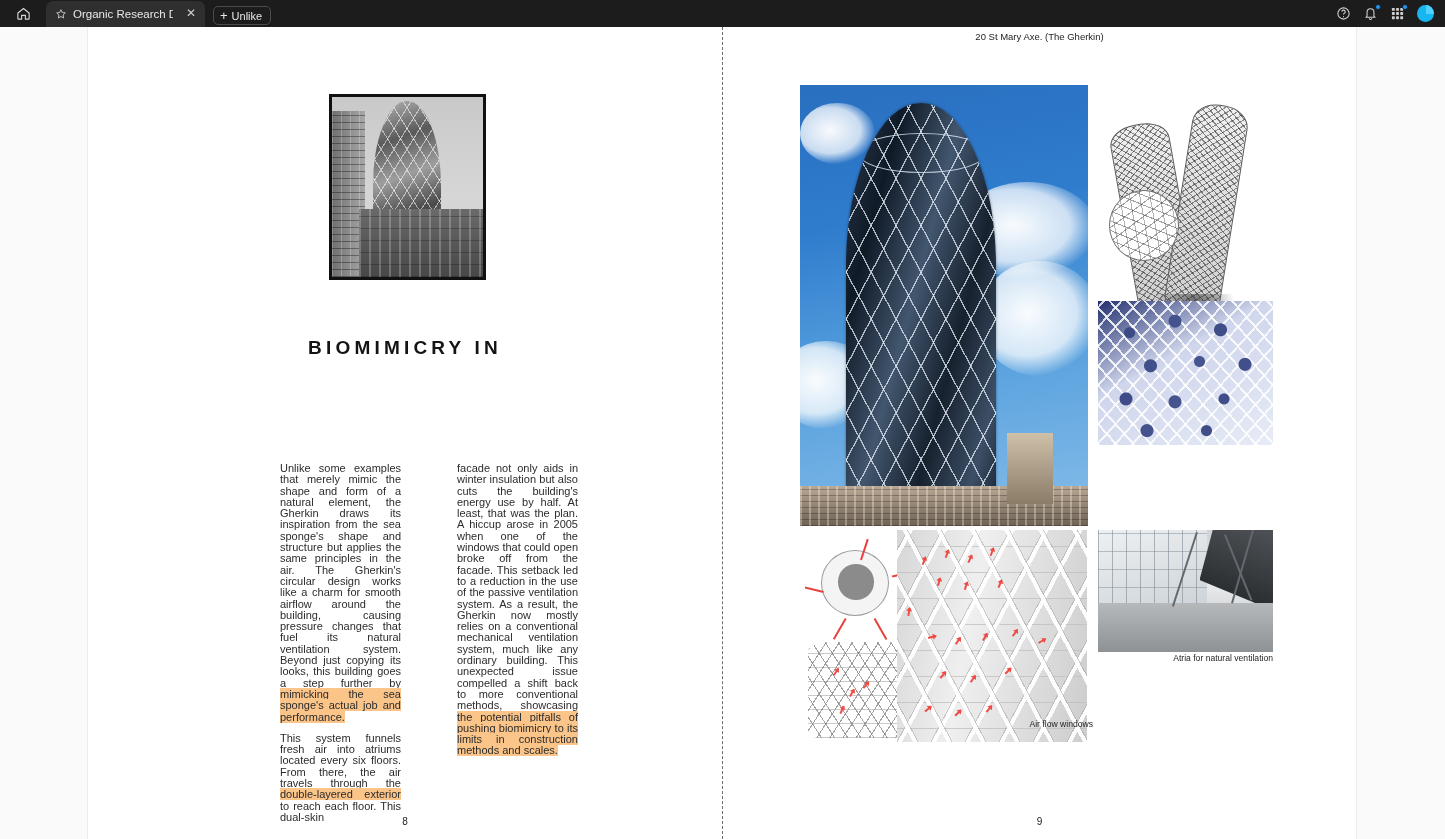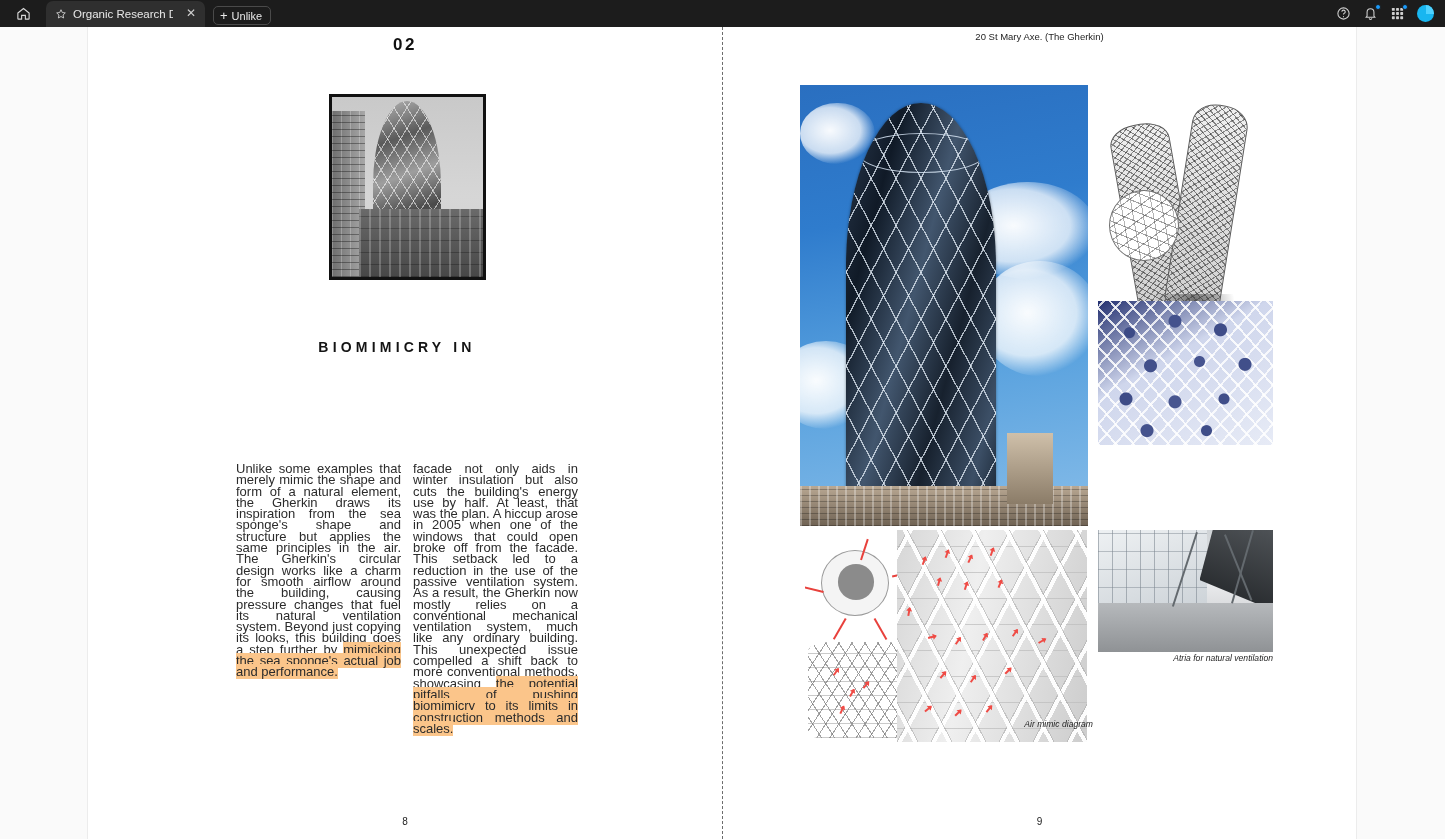--- a/index.html
+++ b/index.html
@@ -144,42 +144,43 @@
     background: linear-gradient(180deg,#6a6a6a,#474747);
   }
   .bw-street::before {
     content: ""; position: absolute; inset: 0;
     background:
       repeating-linear-gradient(90deg, rgba(255,255,255,.22) 0 2px, transparent 2px 10px),
       repeating-linear-gradient(0deg, rgba(0,0,0,.25) 0 1px, transparent 1px 12px);
   }
 
   .doc-title {
-    position: absolute; left: 52px; top: 304px; width: 514px;
+    position: absolute; left: 60px; top: 304px; width: 514px;
     text-align: center;
-    font-size: 14px; font-weight: 700;
+    font-size: 19px; font-weight: 700;
     letter-spacing: 4.2px; line-height: 33px;
     color: #141414;
   }
   .doc-subtitle {
     position: absolute; left: 60px; top: 396px; width: 514px;
     text-align: center; font-size: 10.5px; color: #1d1d1d;
     letter-spacing: .1px;
   }
 
   .body-columns {
     position: absolute; left: 148px; top: 436px;
     width: 342px;
     display: flex; gap: 12px;
   }
   .body-col { width: 165px; }
   .body-col p {
-    font-size: 13px; line-height: 11.3px;
+    font-size: 11px; line-height: 11.3px;
     color: #2b2b2b; text-align: justify;
     margin-bottom: 10px;
+    margin-left: 44px;
   }
   .hl { background: #fbc58a; }
 
   .page-number {
     position: absolute; bottom: 12px; left: 0; width: 100%;
     text-align: center; font-size: 10px; color: #222;
   }
 
   
   .running-head {
@@ -350,21 +351,21 @@
   .atria-floor {
     position: absolute; left: 0; bottom: 0; width: 100%; height: 40%;
     background: linear-gradient(180deg,#b6b9bc,#8f9295);
   }
   .atria-beam {
     position: absolute; background: #63696e; transform-origin: 0 0;
   }
 
   .fig-caption {
     position: absolute;
-    font-size: 8.6px; font-style: italic; color: #1f1f1f;
+    font-size: 8.6px; color: #1f1f1f;
     white-space: nowrap;
   }
   #cap-sponge { left: 375px; top: 297px; width: 175px; text-align: right; }
   #cap-atria  { left: 375px; top: 626px; width: 175px; text-align: right; }
   #cap-airflow{ left: 180px; top: 692px; width: 190px; text-align: right; }
 </style>
 </head>
 <body>
 
 <div id="browser-chrome">
@@ -420,39 +421,39 @@
     </span>
     <span class="avatar"></span>
   </div>
 </div>
 
 <div id="doc-canvas">
   <div class="gutter-left"></div>
   <div class="gutter-right"></div>
 
   <div class="page" id="page-left">
-    <div class="chapter-num">02</div>
 
     <div class="hero-bw">
       <div class="bw-photo">
         <div class="bw-sky"></div>
         <div class="bw-leftblock"></div>
         <div class="bw-tower"></div>
         <div class="bw-street"></div>
       </div>
     </div>
 
     <div class="doc-title">
       <div>BIOMIMICRY IN</div>
     </div>
 
 
     <div class="body-columns">
       <div class="body-col">
         <p><span>Unlike some examples that merely mimic the shape and form of a natural element, the Gherkin draws its inspiration from the sea sponge's shape and structure but applies the same principles in the air. The Gherkin's circular design works like a charm for smooth airflow around the building, causing pressure changes that fuel its natural ventilation system. Beyond just copying its looks, this building goes a step further by </span><span class="hl">mimicking the sea sponge's actual job and performance.</span></p>
+        <p><span>This system funnels fresh air into atriums located every six floors. From there, the air travels through the </span><span class="hl">double-layered exterior</span><span> to reach each floor. This dual-skin</span></p>
       </div>
       <div class="body-col">
         <p><span>facade not only aids in winter insulation but also cuts the building's energy use by half. At least, that was the plan. A hiccup arose in 2005 when one of the windows that could open broke off from the facade. This setback led to a reduction in the use of the passive ventilation system. As a result, the Gherkin now mostly relies on a conventional mechanical ventilation system, much like any ordinary building. This unexpected issue compelled a shift back to more conventional methods, showcasing </span><span class="hl">the potential pitfalls of pushing biomimicry to its limits in construction methods and scales.</span></p>
       </div>
     </div>
 
     <div class="page-number">8</div>
   </div>
 
   <div class="spread-divider"></div>
@@ -517,21 +518,21 @@
         <div class="arrow-red" style="left:60%;top:48%;transform:rotate(-55deg)"></div>
         <div class="arrow-red" style="left:74%;top:52%;transform:rotate(-30deg)"></div>
         <div class="arrow-red" style="left:22%;top:68%;transform:rotate(-50deg)"></div>
         <div class="arrow-red" style="left:38%;top:70%;transform:rotate(-55deg)"></div>
         <div class="arrow-red" style="left:56%;top:66%;transform:rotate(-45deg)"></div>
         <div class="arrow-red" style="left:14%;top:84%;transform:rotate(-40deg)"></div>
         <div class="arrow-red" style="left:30%;top:86%;transform:rotate(-45deg)"></div>
         <div class="arrow-red" style="left:46%;top:84%;transform:rotate(-50deg)"></div>
       </div>
     </div>
-    <div class="fig-caption" id="cap-airflow">Air mimic diagram</div>
+    <div class="fig-caption" id="cap-airflow">Air flow windows</div>
 
     <div class="fig" id="fig-atria">
       <div class="atria-scene"></div>
       <div class="atria-glass"></div>
       <div class="atria-dark"></div>
       <div class="atria-floor"></div>
       <div class="atria-beam" style="left:56%;top:2%;width:2px;height:64%;transform:rotate(18deg)"></div>
       <div class="atria-beam" style="left:72%;top:4%;width:2px;height:58%;transform:rotate(-22deg)"></div>
       <div class="atria-beam" style="left:88%;top:0%;width:2px;height:62%;transform:rotate(16deg)"></div>
     </div>

